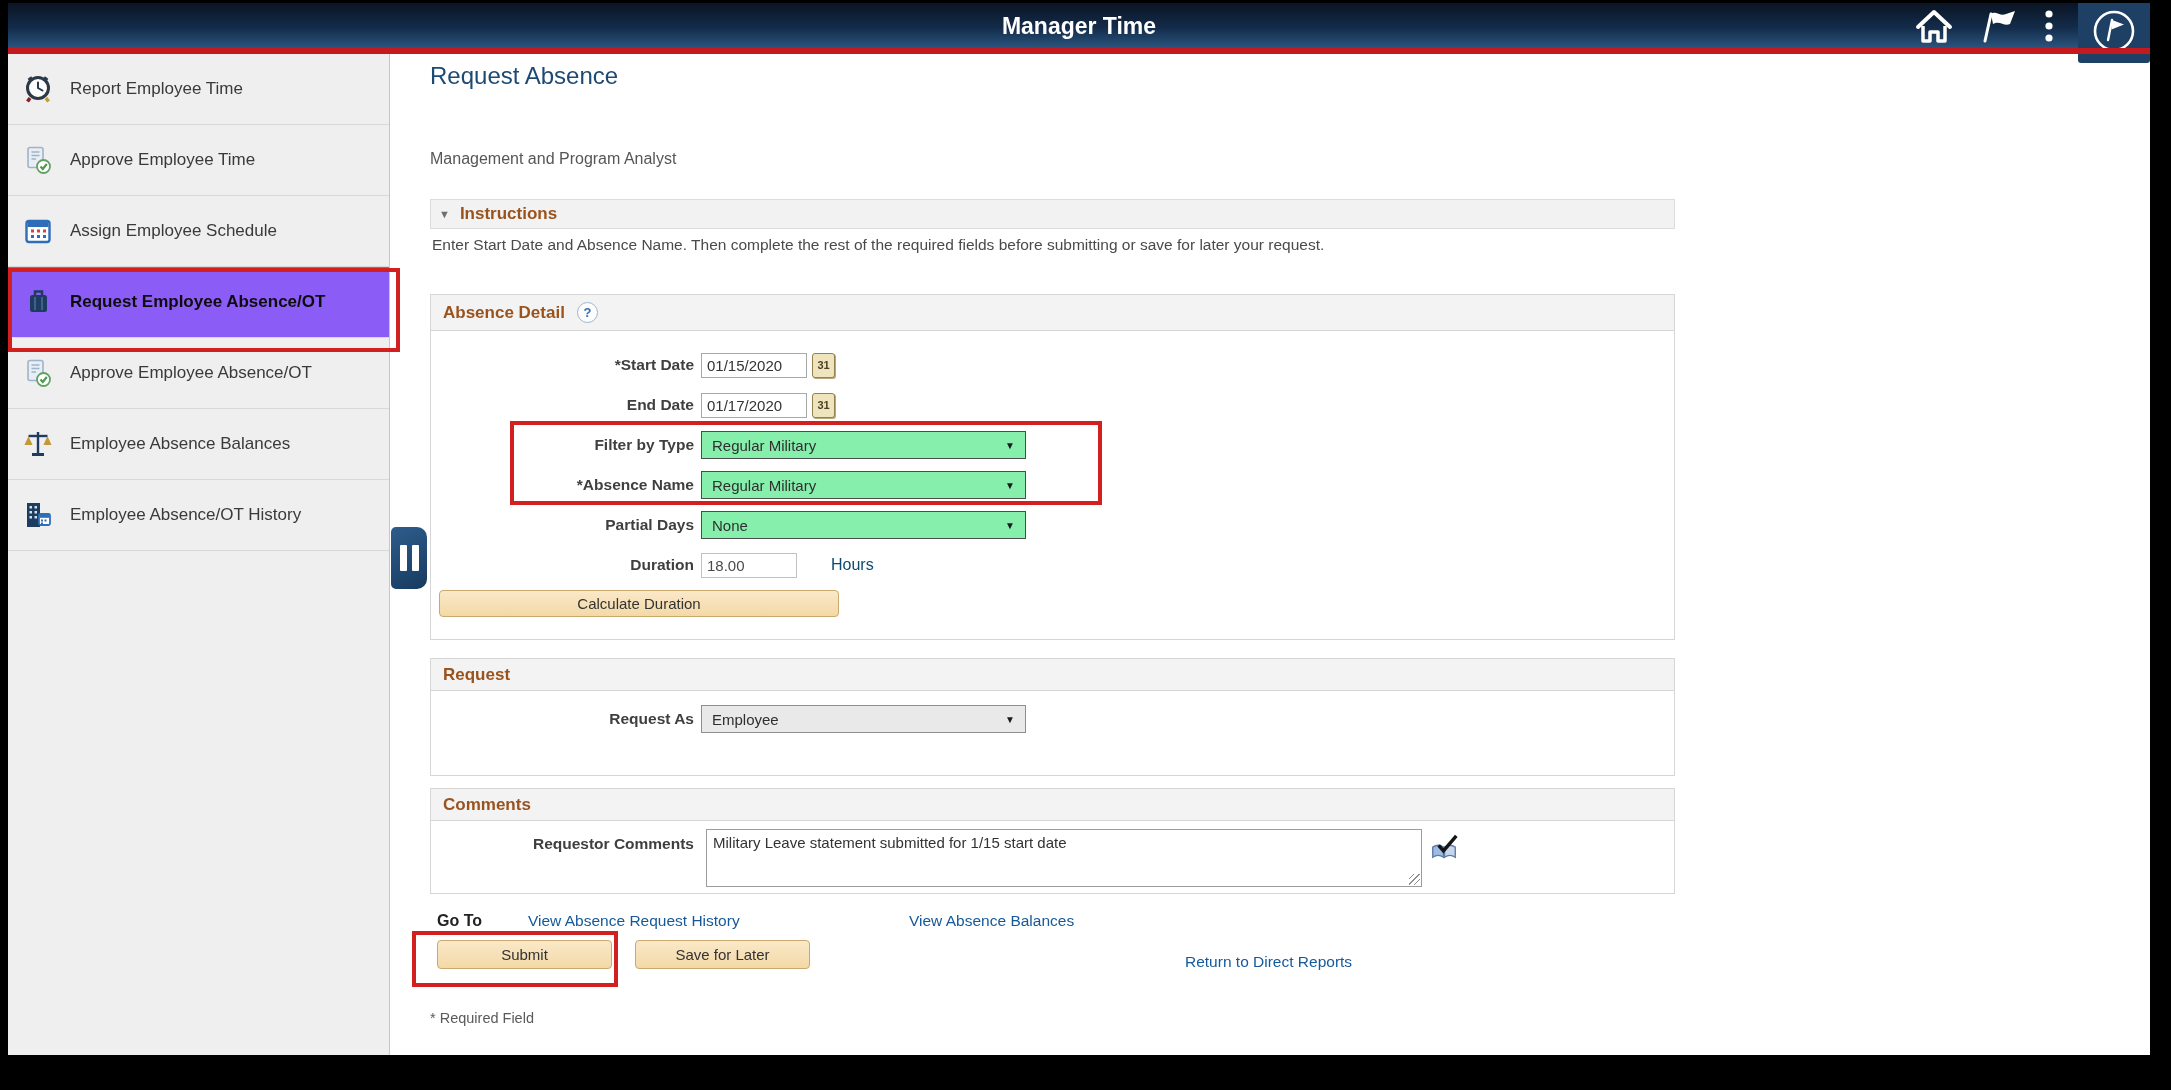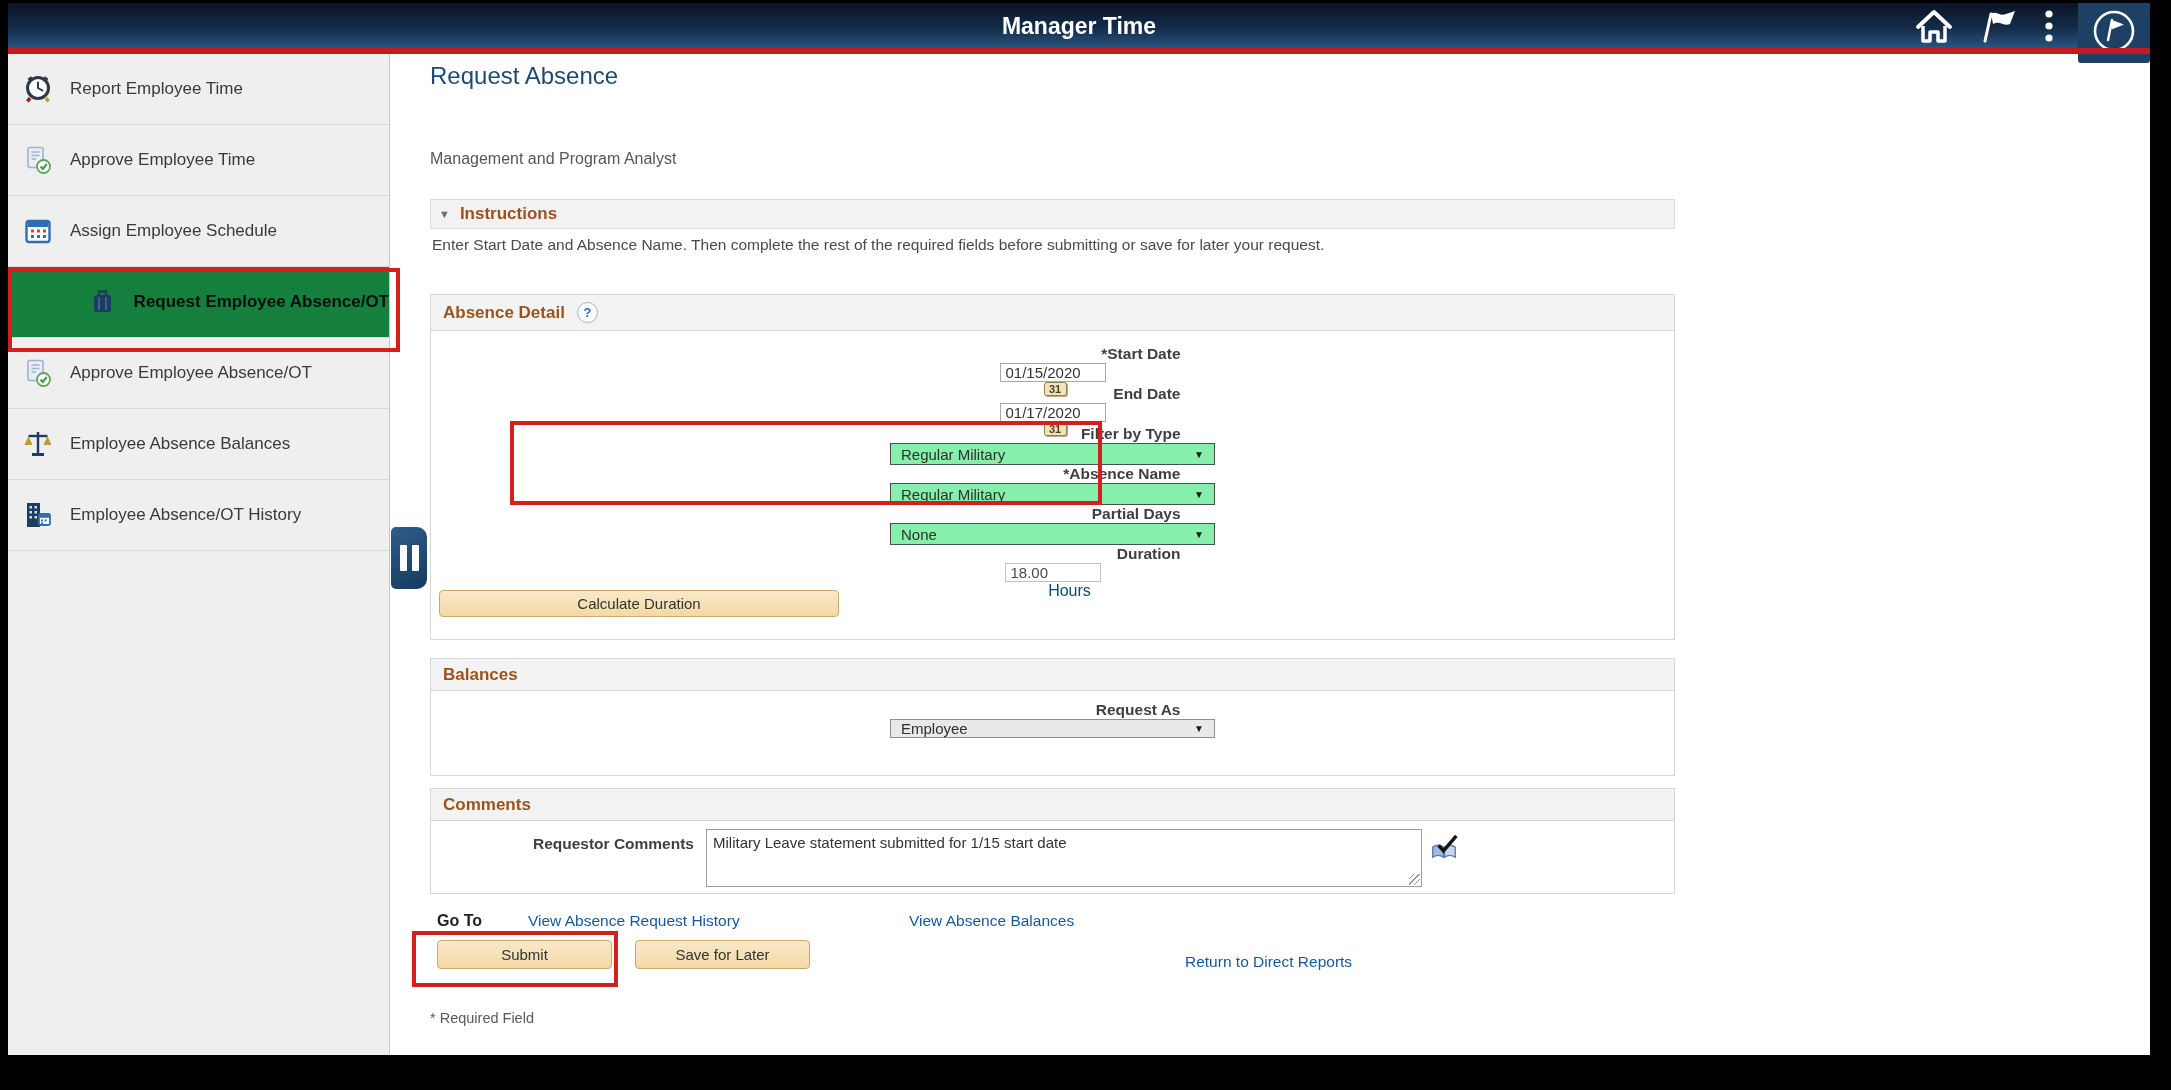--- a/index.html
+++ b/index.html
@@ -19,21 +19,21 @@
   .htitle { position:absolute; left:0; top:10px; width:100%; text-align:center; color:#fff; font-size:23px; font-weight:bold; }
   .hicons { position:absolute; right:96px; top:0; height:45px; display:flex; align-items:center; gap:24px; }
   .hic { display:inline-flex; cursor:pointer; }
   .navtile { position:absolute; right:0; top:0; width:72px; height:60px; background:#1d4064;
              display:flex; align-items:center; justify-content:center; cursor:pointer; z-index:4; border-radius:0 0 3px 3px; }
 
   
   .sidebar { position:absolute; left:0; top:51px; width:382px; bottom:0; background:#efeff0; border-right:1px solid #c6c6c6; z-index:1; }
   .sitem { height:71px; border-bottom:1px solid #d8d8d8; display:flex; align-items:center; padding-left:14px; gap:16px;
            font-size:17px; color:#3a3a3a; cursor:pointer; background:#efeff0; }
-  .sitem.active { background:#15803d; font-weight:bold; color:#0d0d0d;justify-content:flex-end; }
+  .sitem.active { background:#8b5cf6; font-weight:bold; color:#0d0d0d; }
   .sicon { width:32px; height:32px; flex:none; display:inline-flex; }
 
   .annot { position:absolute; border:4px solid #d21f1f; z-index:6; pointer-events:none; }
   #annot-sidebar { left:0; top:265px; width:392px; height:84px; }
 
   .collapse-handle { position:absolute; left:383px; top:524px; width:36px; height:62px;
                      background:linear-gradient(150deg,#2e5d8c,#163a5f); border-radius:5px 10px 10px 5px; z-index:4;
                      display:flex; align-items:center; justify-content:center; gap:5px; cursor:pointer; }
   .pbar { width:7px; height:26px; background:#fff; border-radius:1px; }
 
@@ -51,21 +51,21 @@
   .groupbox { position:absolute; left:39px; width:1245px; background:#fff; border:1px solid #d6d6d8; }
   .gb-head { height:36px; background:#f3f3f4; border-bottom:1px solid #d6d6d8; display:flex; align-items:center;
              padding-left:12px; gap:12px; }
   .gb-absence  { top:240px; height:346px; }
   .gb-workflow { top:604px; height:118px; }
   .gb-comments { top:734px; height:106px; }
   .gb-workflow .gb-head, .gb-comments .gb-head { height:32px; }
 
   .gb-absence .gb-body { padding-top:14px; }
   .gb-workflow .gb-body { padding-top:10px; }
-  .frow { display:flex; align-items:center; height:40px;flex-direction:column; }
+  .frow { display:flex; align-items:center; height:40px; }
   .wrow1 { height:32px; } .wrow2 { height:36px; }
   .flabel { width:270px; text-align:right; font-size:15.5px; font-weight:bold; color:#3f3f3f; padding-right:7px; flex:none; }
   .tinput { width:106px; height:25px; border:1px solid #a8a8a8; font-size:15px; color:#333; padding:0 5px;
             font-family:inherit; background:#fff; }
   .cal { width:23px; height:25px; margin-left:5px; background:#efe4bd; border:1px solid #93824d; border-radius:3px;
          display:flex; align-items:center; justify-content:center; font-size:11px; font-weight:bold; color:#4c4324;
          cursor:pointer; box-shadow:1px 1px 0 #b7a77a; }
   .selectbox { width:325px; height:28px; border:1px solid #4c4c4c; background:#86efac; display:flex; align-items:center;
                padding:0 10px; font-size:15px; color:#2f2f2f; cursor:pointer; }
   .selectbox .caret { margin-left:auto; font-size:10px; color:#1a1a1a; }
@@ -305,21 +305,21 @@
         <div class="calc-row">
           <button class="tan-btn calc-btn">Calculate Duration</button>
         </div>
       </div>
     </section>
 
     <div class="annot" id="annot-dropdowns"></div>
 
     <section class="groupbox gb-workflow">
       <div class="gb-head">
-        <span class="sec-title">Balances</span>
+        <span class="sec-title">Request</span>
       </div>
       <div class="gb-body">
         <div class="frow wrow2">
           <span class="flabel">Request As</span>
           <div class="selectbox gray">
             <span>Employee</span>
             <span class="caret">▼</span>
           </div>
         </div>
       </div>

